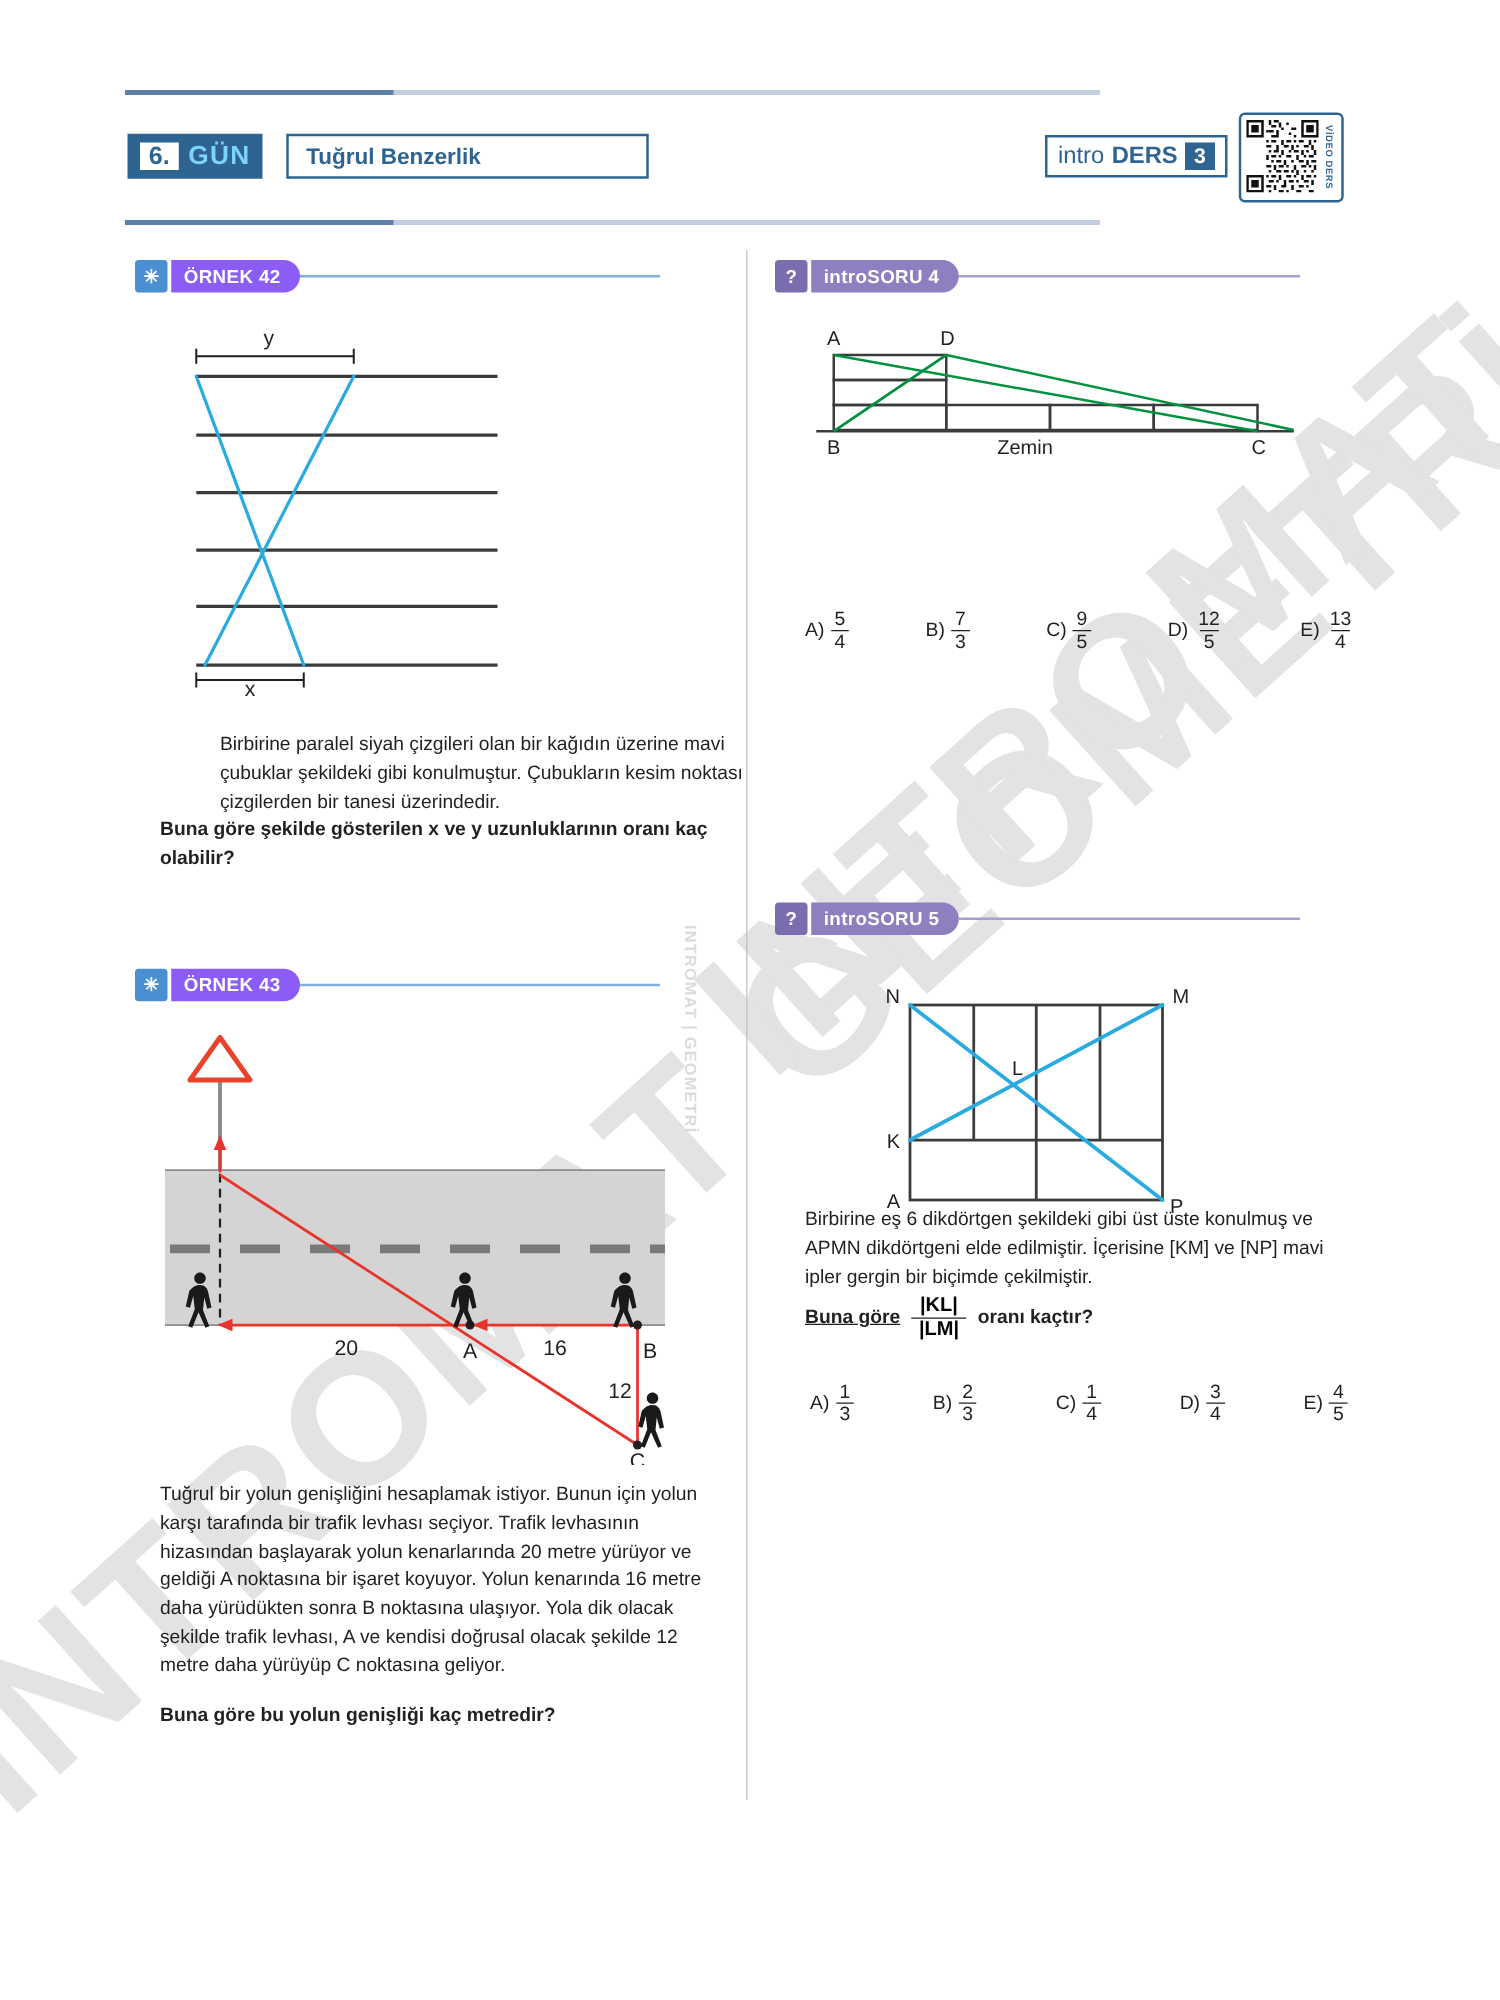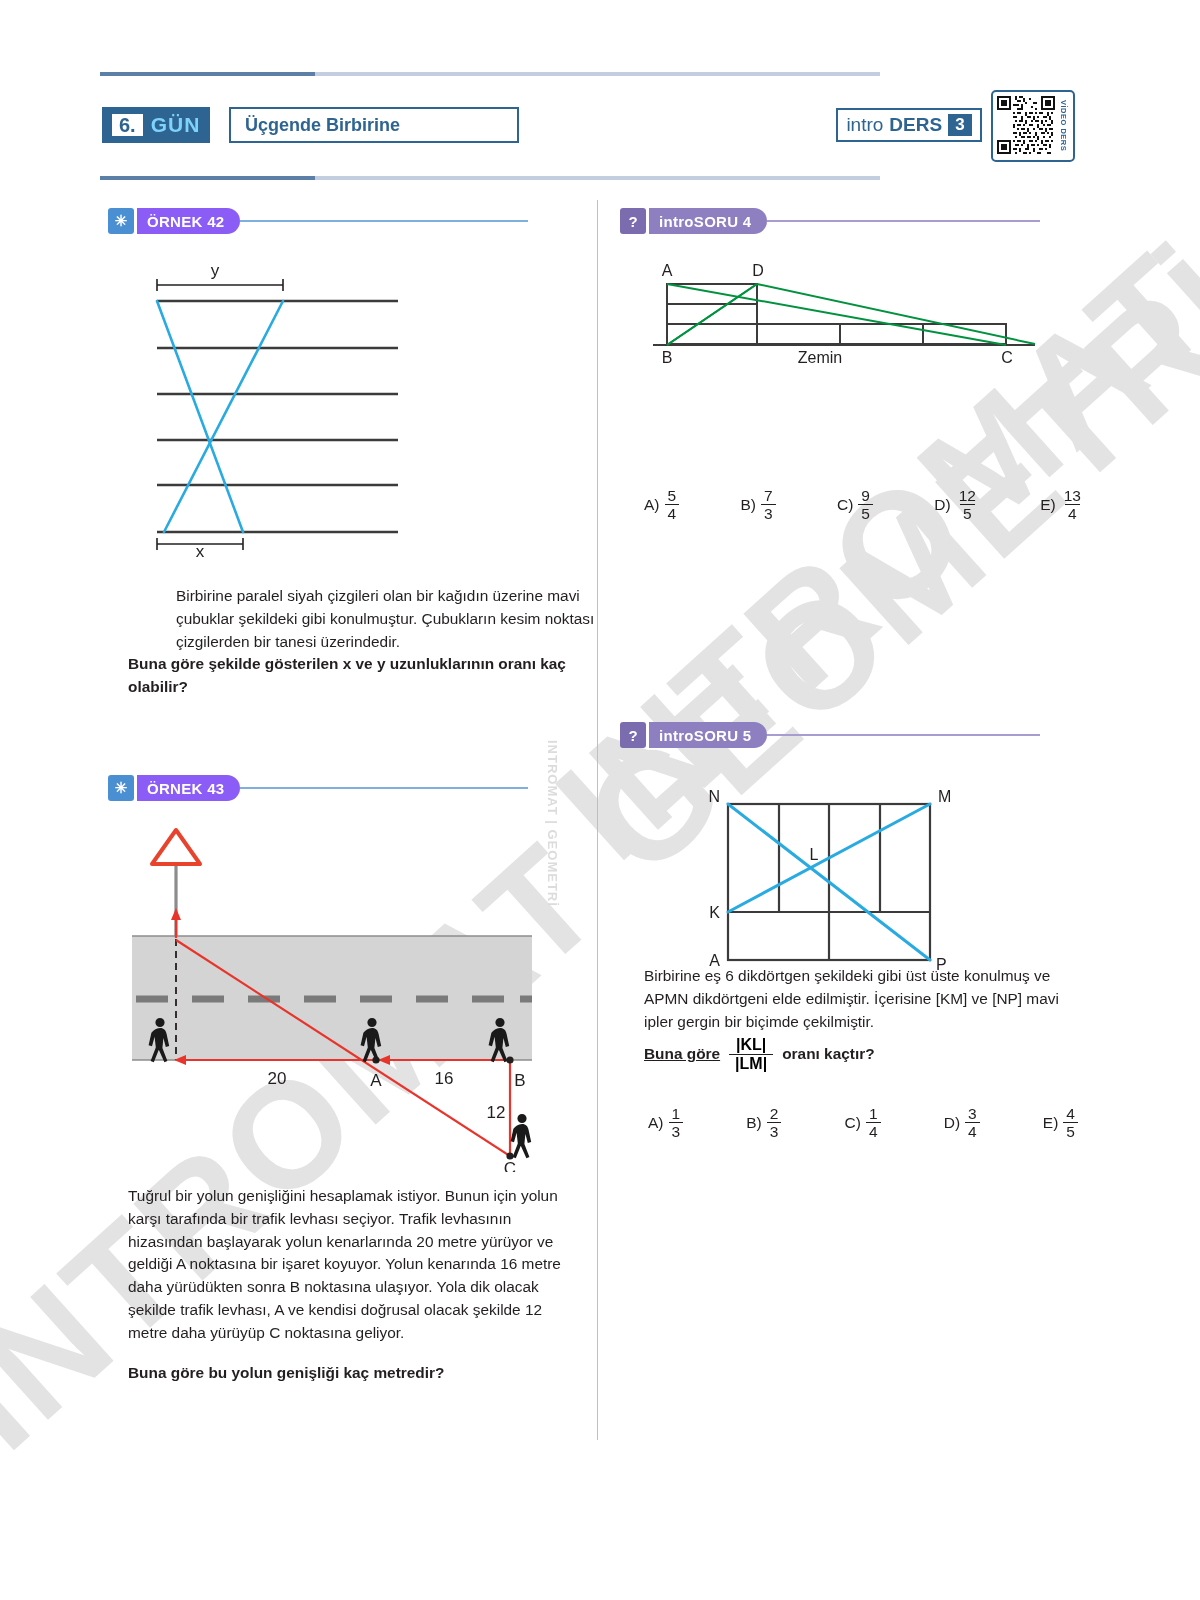--- a/index.html
+++ b/index.html
@@ -99,21 +99,21 @@
   <div class="rule-top rule-b"></div>
   <div class="rule-top rule-c"></div>
   <div class="rule-top rule-d"></div>
 
   <div class="day-badge">
     <span class="day-num">6.</span>
     <span class="day-word">GÜN</span>
   </div>
 
   <div class="topic-box">
-    <span>Üçgende Birbirine</span>
+    <span>Tuğrul Benzerlik</span>
   </div>
 
   <div class="introders">
     <span class="t1">intro</span>
       <span class="t2">DERS</span>
     <span class="num">3</span>
   </div>
 
   <div class="qrbox">
     <svg class="qr" viewBox="0 0 29 29">

